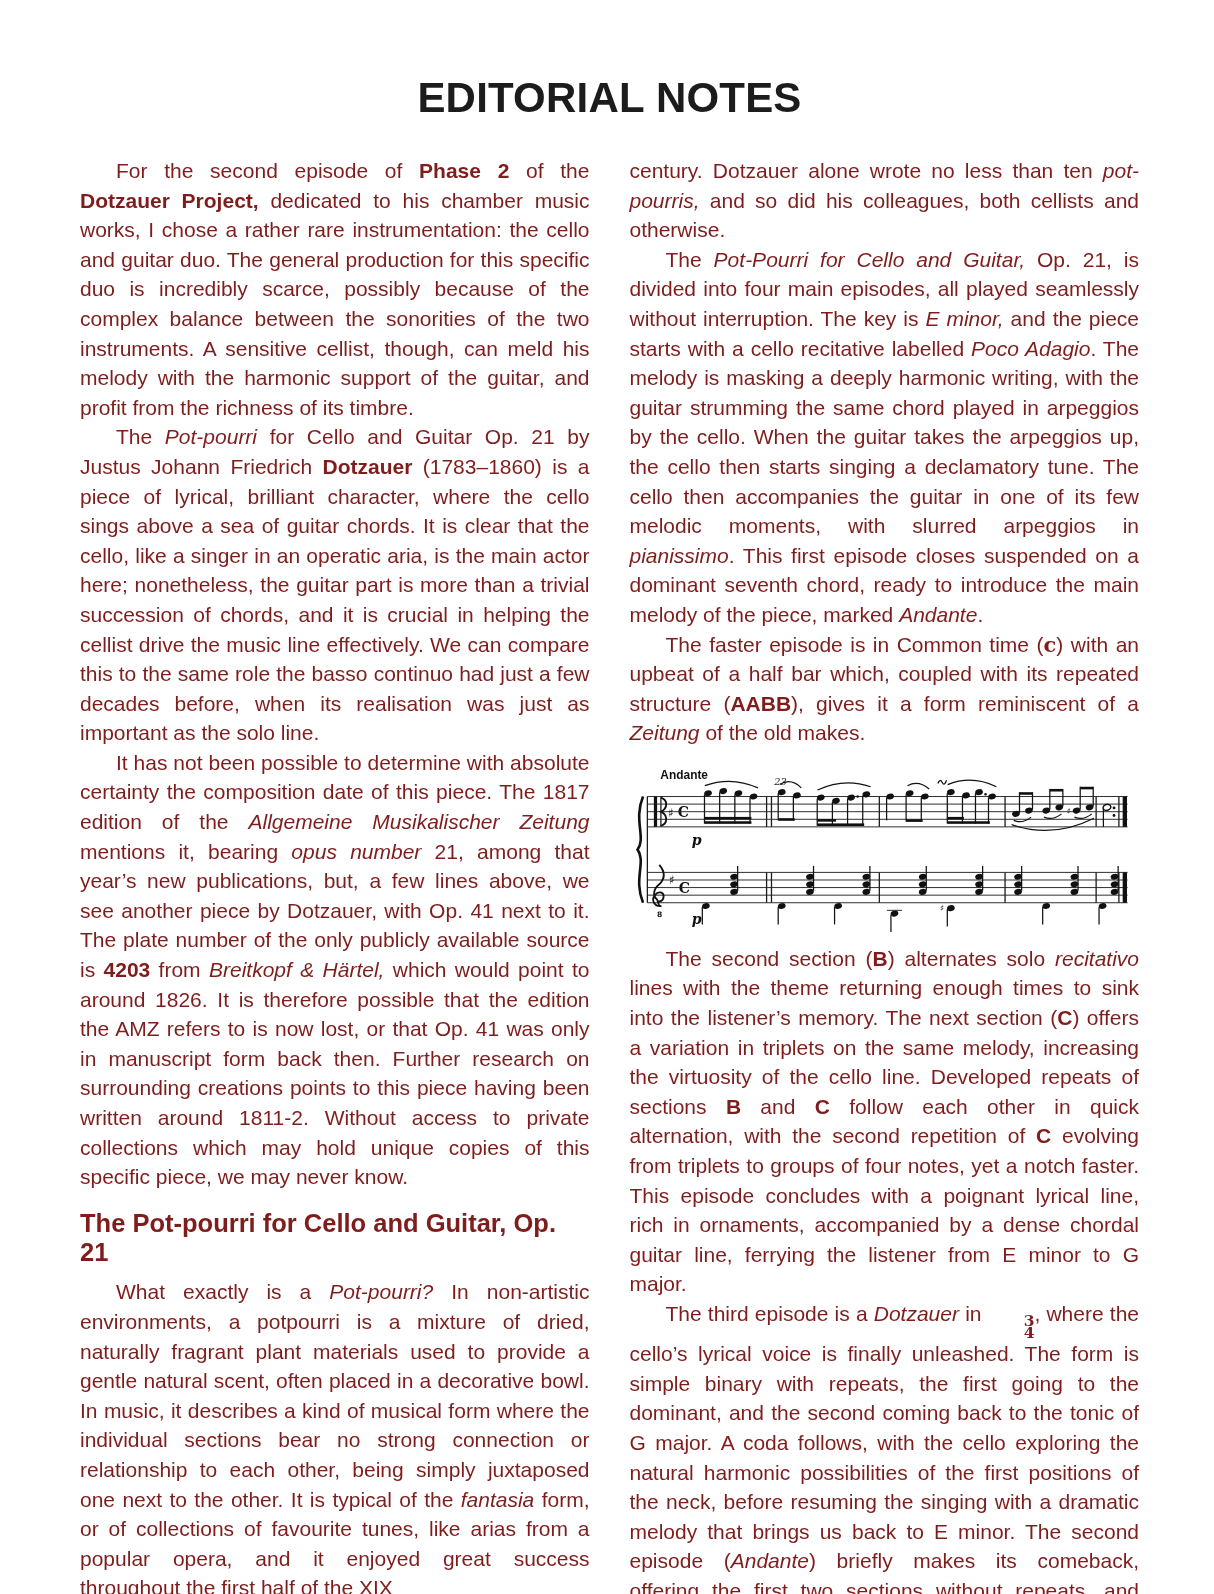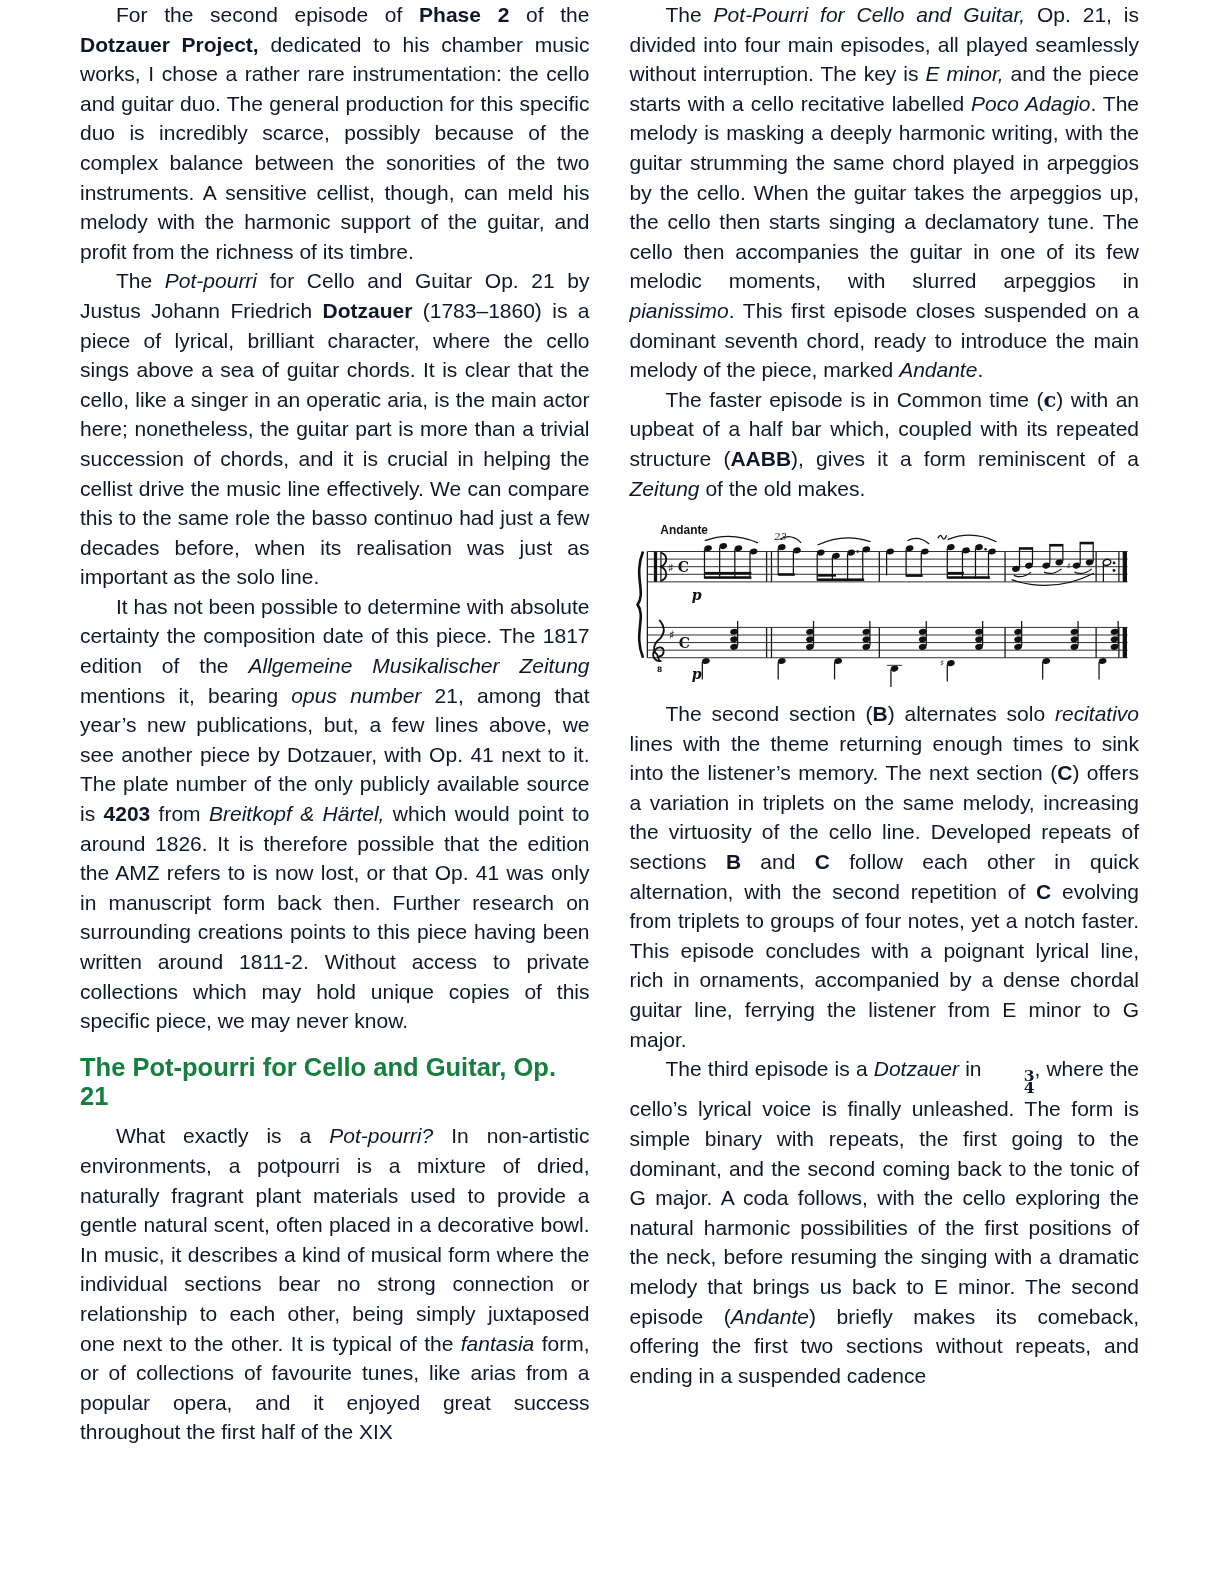--- a/index.html
+++ b/index.html
@@ -7,23 +7,23 @@
     width:1214px;height:1594px;background:#ffffff;overflow:hidden;
     font-family:"Liberation Sans","DejaVu Sans",sans-serif;color:#333333;
   }
   .page{padding:0 75px 0 80px}
   h1.doc-title{
     text-align:center;font-size:42px;font-weight:700;color:#1c1c1c;
     margin:74px 0 34px;letter-spacing:0.2px;
   }
   .columns{display:flex;gap:40px}
   .col{flex:1;min-width:0}
-  p.body-p{margin:0;text-align:justify;font-size:21px;line-height:29.6px;color:#0f172a}
+  p.body-p{margin:0;text-align:justify;font-size:21px;line-height:29.6px;color:#7f1d1d}
   p.indent{text-indent:36px}
-  h2.section-heading{font-size:25.5px;font-weight:700;color:#15803d;margin:17px 0 10px;line-height:1.15}
+  h2.section-heading{font-size:25.5px;font-weight:700;color:#7f1d1d;margin:17px 0 10px;line-height:1.15}
   .s-b{font-weight:700}
   .s-i{font-style:italic}
   .s-ct{font-family:"DejaVu Serif",serif;font-weight:700;line-height:1}
   .stack{
     display:inline-flex;flex-direction:column;vertical-align:-0.32em;
     line-height:0.78;font-weight:700;font-size:0.74em;text-align:center;
     font-family:"DejaVu Serif",serif;
   }
   figure.music{margin:16px 0 12px;padding:0}
   figure.music svg{width:100%;height:auto;display:block}
@@ -42,29 +42,31 @@
   text.dyn{font:italic 700 13px "DejaVu Serif",serif;fill:#111}
   text.sym{font:11px "DejaVu Sans",sans-serif;fill:#111}
   text.symS{font:8px "DejaVu Sans",sans-serif;fill:#111}
   text.sym8{font:700 7px "DejaVu Sans",sans-serif;fill:#111}
   text.ts{font:700 13px "DejaVu Serif",serif;fill:#111}
 </style>
 </head>
 <body>
 
 <div class="page">
+  <h1 class="doc-title">EDITORIAL NOTES</h1>
   <div class="columns">
     <div class="col" id="col-left">
         <p class="body-p indent"><span>For the second episode of </span><span class="s-b">Phase 2</span><span> of the </span><span class="s-b">Dotzauer Project,</span><span> dedicated to his chamber music works, I chose a rather rare instrumentation: the cello and guitar duo. The general production for this specific duo is incredibly scarce, possibly because of the complex balance between the sonorities of the two instruments. A sensitive cellist, though, can meld his melody with the harmonic support of the guitar, and profit from the richness of its timbre.</span></p>
         <p class="body-p indent"><span>The </span><span class="s-i">Pot-pourri</span><span> for Cello and Guitar Op. 21 by Justus Johann Friedrich </span><span class="s-b">Dotzauer</span><span> (1783–1860) is a piece of lyrical, brilliant character, where the cello sings above a sea of guitar chords. It is clear that the cello, like a singer in an operatic aria, is the main actor here; nonetheless, the guitar part is more than a trivial succession of chords, and it is crucial in helping the cellist drive the music line effectively. We can compare this to the same role the basso continuo had just a few decades before, when its realisation was just as important as the solo line.</span></p>
         <p class="body-p indent"><span>It has not been possible to determine with absolute certainty the composition date of this piece. The 1817 edition of the </span><span class="s-i">Allgemeine Musikalischer Zeitung</span><span> mentions it, bearing </span><span class="s-i">opus number</span><span> 21, among that year’s new publications, but, a few lines above, we see another piece by Dotzauer, with Op. 41 next to it. The plate number of the only publicly available source is </span><span class="s-b">4203</span><span> from </span><span class="s-i">Breitkopf &amp; Härtel,</span><span> which would point to around 1826. It is therefore possible that the edition the AMZ refers to is now lost, or that Op. 41 was only in manuscript form back then. Further research on surrounding creations points to this piece having been written around 1811-2. Without access to private collections which may hold unique copies of this specific piece, we may never know.</span></p>
         <h2 class="section-heading">The Pot-pourri for Cello and Guitar, Op. 21</h2>
         <p class="body-p indent"><span>What exactly is a </span><span class="s-i">Pot-pourri?</span><span> In non-artistic environments, a potpourri is a mixture of dried, naturally fragrant plant materials used to provide a gentle natural scent, often placed in a decorative bowl. In music, it describes a kind of musical form where the individual sections bear no strong connection or relationship to each other, being simply juxtaposed one next to the other. It is typical of the </span><span class="s-i">fantasia</span><span> form, or of collections of favourite tunes, like arias from a popular opera, and it enjoyed great success throughout the first half of the XIX</span></p>
       </div>
     <div class="col" id="col-right">
+        <p class="body-p"><span>century. Dotzauer alone wrote no less than ten </span><span class="s-i">pot-pourris,</span><span> and so did his colleagues, both cellists and otherwise.</span></p>
         <p class="body-p indent"><span>The </span><span class="s-i">Pot-Pourri for Cello and Guitar,</span><span> Op. 21, is divided into four main episodes, all played seamlessly without interruption. The key is </span><span class="s-i">E minor,</span><span> and the piece starts with a cello recitative labelled </span><span class="s-i">Poco Adagio</span><span>. The melody is masking a deeply harmonic writing, with the guitar strumming the same chord played in arpeggios by the cello. When the guitar takes the arpeggios up, the cello then starts singing a declamatory tune. The cello then accompanies the guitar in one of its few melodic moments, with slurred arpeggios in </span><span class="s-i">pianissimo</span><span>. This first episode closes suspended on a dominant seventh chord, ready to introduce the main melody of the piece, marked </span><span class="s-i">Andante</span><span>.</span></p>
         <p class="body-p indent"><span>The faster episode is in Common time (</span><span class="s-ct">c</span><span>) with an upbeat of a half bar which, coupled with its repeated structure (</span><span class="s-b">AABB</span><span>), gives it a form reminiscent of a </span><span class="s-i">Zeitung</span><span> of the old makes.</span></p>
   <figure class="music">
     <svg viewBox="0 0 470 155" xmlns="http://www.w3.org/2000/svg">
       <text class="tempo" x="28" y="14">Andante</text>
       <text class="mnum" x="133" y="19">23</text>
       <text class="dyn" x="57" y="75">p</text>
       <text class="dyn" x="57" y="148">p</text>
       <text class="ts" x="44" y="49">C</text>
       <text class="ts" x="45" y="119">C</text>

